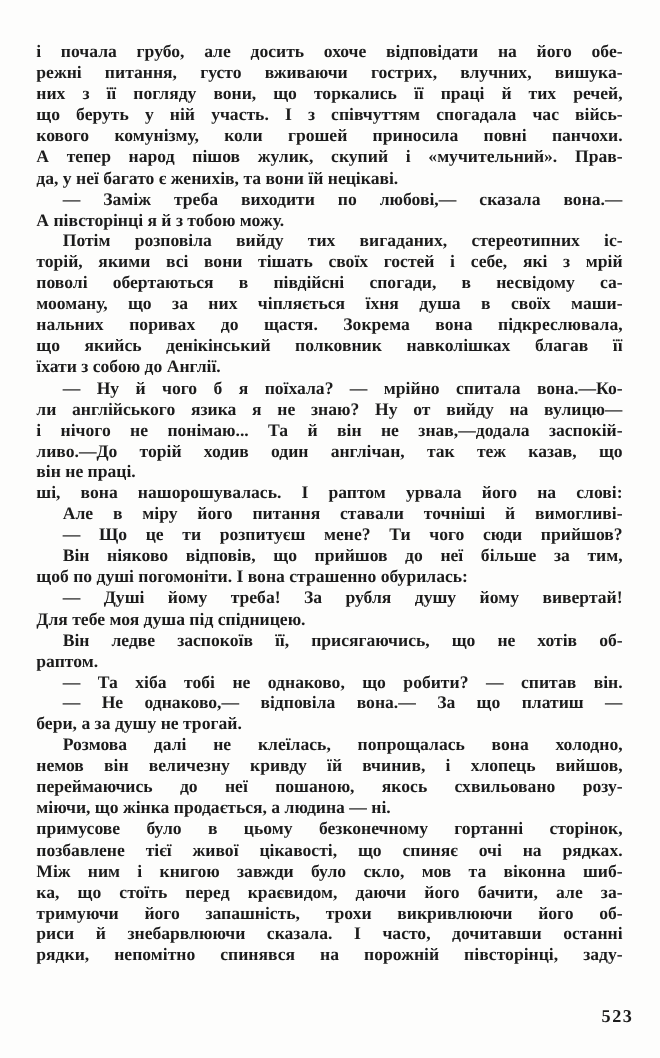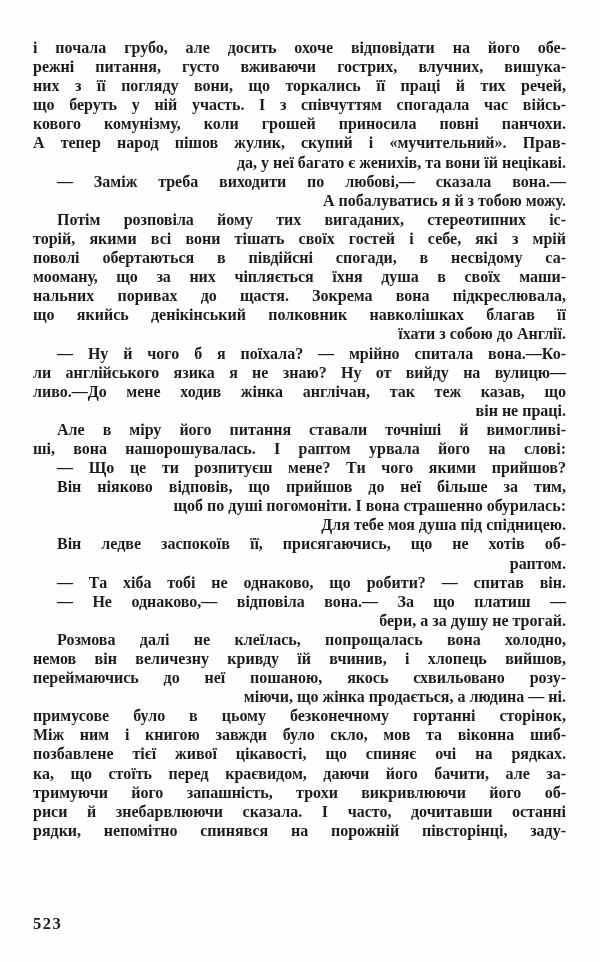--- a/index.html
+++ b/index.html
@@ -19,81 +19,83 @@
     color: var(--color-text, #1c1c1c);
     font-size: 16px;
     font-weight: 700;
     -webkit-font-smoothing: antialiased;
   }
   .line {
     height: 19.1px;
     line-height: 19.1px;
     overflow: hidden;
     white-space: normal;
-    text-align: right;
+    text-align: left;
   }
   
   .line.j {
     text-align: justify;
     text-align-last: justify;
   }
   
   .line.p { text-indent: 24px; }
   .page-number {
     position: absolute;
-    left: 33px; top: 914px; width: 533px;
-    text-align: left;
+    left: 43px; top: 914px; width: 533px;
+    text-align: right;
     color: var(--color-text, #1c1c1c);
     font-size: 16.5px;
     font-weight: 700;
     letter-spacing: 1.5px;
   }
 </style>
 </head>
 <body>
 
 <div class="page">
   <div class="text-block" id="text-block">
       <div class="line j">і почала грубо, але досить охоче відповідати на його обе-</div>
       <div class="line j">режні питання, густо вживаючи гострих, влучних, вишука-</div>
       <div class="line j">них з її погляду вони, що торкались її праці й тих речей,</div>
       <div class="line j">що беруть у ній участь. І з співчуттям спогадала час війсь-</div>
       <div class="line j">кового комунізму, коли грошей приносила повні панчохи.</div>
       <div class="line j">А тепер народ пішов жулик, скупий і «мучительний». Прав-</div>
       <div class="line">да, у неї багато є женихів, та вони їй нецікаві.</div>
       <div class="line p j">— Заміж треба виходити по любові,— сказала вона.—</div>
-      <div class="line">А побалуватись я й з тобою можу.</div>
-      <div class="line p j">Потім розповіла йому тих вигаданих, стереотипних іс-</div>
+      <div class="line">А півсторінці я й з тобою можу.</div>
+      <div class="line p j">Потім розповіла вийду тих вигаданих, стереотипних іс-</div>
       <div class="line j">торій, якими всі вони тішать своїх гостей і себе, які з мрій</div>
       <div class="line j">поволі обертаються в півдійсні спогади, в несвідому са-</div>
       <div class="line j">мооману, що за них чіпляється їхня душа в своїх маши-</div>
       <div class="line j">нальних поривах до щастя. Зокрема вона підкреслювала,</div>
       <div class="line j">що якийсь денікінський полковник навколішках благав її</div>
       <div class="line">їхати з собою до Англії.</div>
       <div class="line p j">— Ну й чого б я поїхала? — мрійно спитала вона.—Ко-</div>
       <div class="line j">ли англійського язика я не знаю? Ну от вийду на вулицю—</div>
-      <div class="line j">ливо.—До мене ходив жінка англічан, так теж казав, що</div>
+      <div class="line j">і нічого не понімаю... Та й він не знав,—додала заспокій-</div>
+      <div class="line j">ливо.—До торій ходив один англічан, так теж казав, що</div>
       <div class="line">він не праці.</div>
+      <div class="line j">ші, вона нашорошувалась. І раптом урвала його на слові:</div>
       <div class="line p j">Але в міру його питання ставали точніші й вимогливі-</div>
-      <div class="line j">ші, вона нашорошувалась. І раптом урвала його на слові:</div>
-      <div class="line p j">— Що це ти розпитуєш мене? Ти чого якими прийшов?</div>
+      <div class="line p j">— Що це ти розпитуєш мене? Ти чого сюди прийшов?</div>
       <div class="line p j">Він ніяково відповів, що прийшов до неї більше за тим,</div>
       <div class="line">щоб по душі погомоніти. І вона страшенно обурилась:</div>
+      <div class="line p j">— Душі йому треба! За рубля душу йому вивертай!</div>
       <div class="line">Для тебе моя душа під спідницею.</div>
       <div class="line p j">Він ледве заспокоїв її, присягаючись, що не хотів об-</div>
       <div class="line">раптом.</div>
       <div class="line p j">— Та хіба тобі не однаково, що робити? — спитав він.</div>
       <div class="line p j">— Не однаково,— відповіла вона.— За що платиш —</div>
       <div class="line">бери, а за душу не трогай.</div>
       <div class="line p j">Розмова далі не клеїлась, попрощалась вона холодно,</div>
       <div class="line j">немов він величезну кривду їй вчинив, і хлопець вийшов,</div>
       <div class="line j">переймаючись до неї пошаною, якось схвильовано розу-</div>
       <div class="line">міючи, що жінка продається, а людина — ні.</div>
       <div class="line j">примусове було в цьому безконечному гортанні сторінок,</div>
+      <div class="line j">позбавлене тієї живої цікавості, що спиняє очі на рядках.</div>
       <div class="line j">Між ним і книгою завжди було скло, мов та віконна шиб-</div>
-      <div class="line j">позбавлене тієї живої цікавості, що спиняє очі на рядках.</div>
       <div class="line j">ка, що стоїть перед краєвидом, даючи його бачити, але за-</div>
       <div class="line j">тримуючи його запашність, трохи викривлюючи його об-</div>
       <div class="line j">риси й знебарвлюючи сказала. І часто, дочитавши останні</div>
       <div class="line j">рядки, непомітно спинявся на порожній півсторінці, заду-</div>
     </div>
   <div class="page-number">523</div>
 </div>
 
 </body></html>

